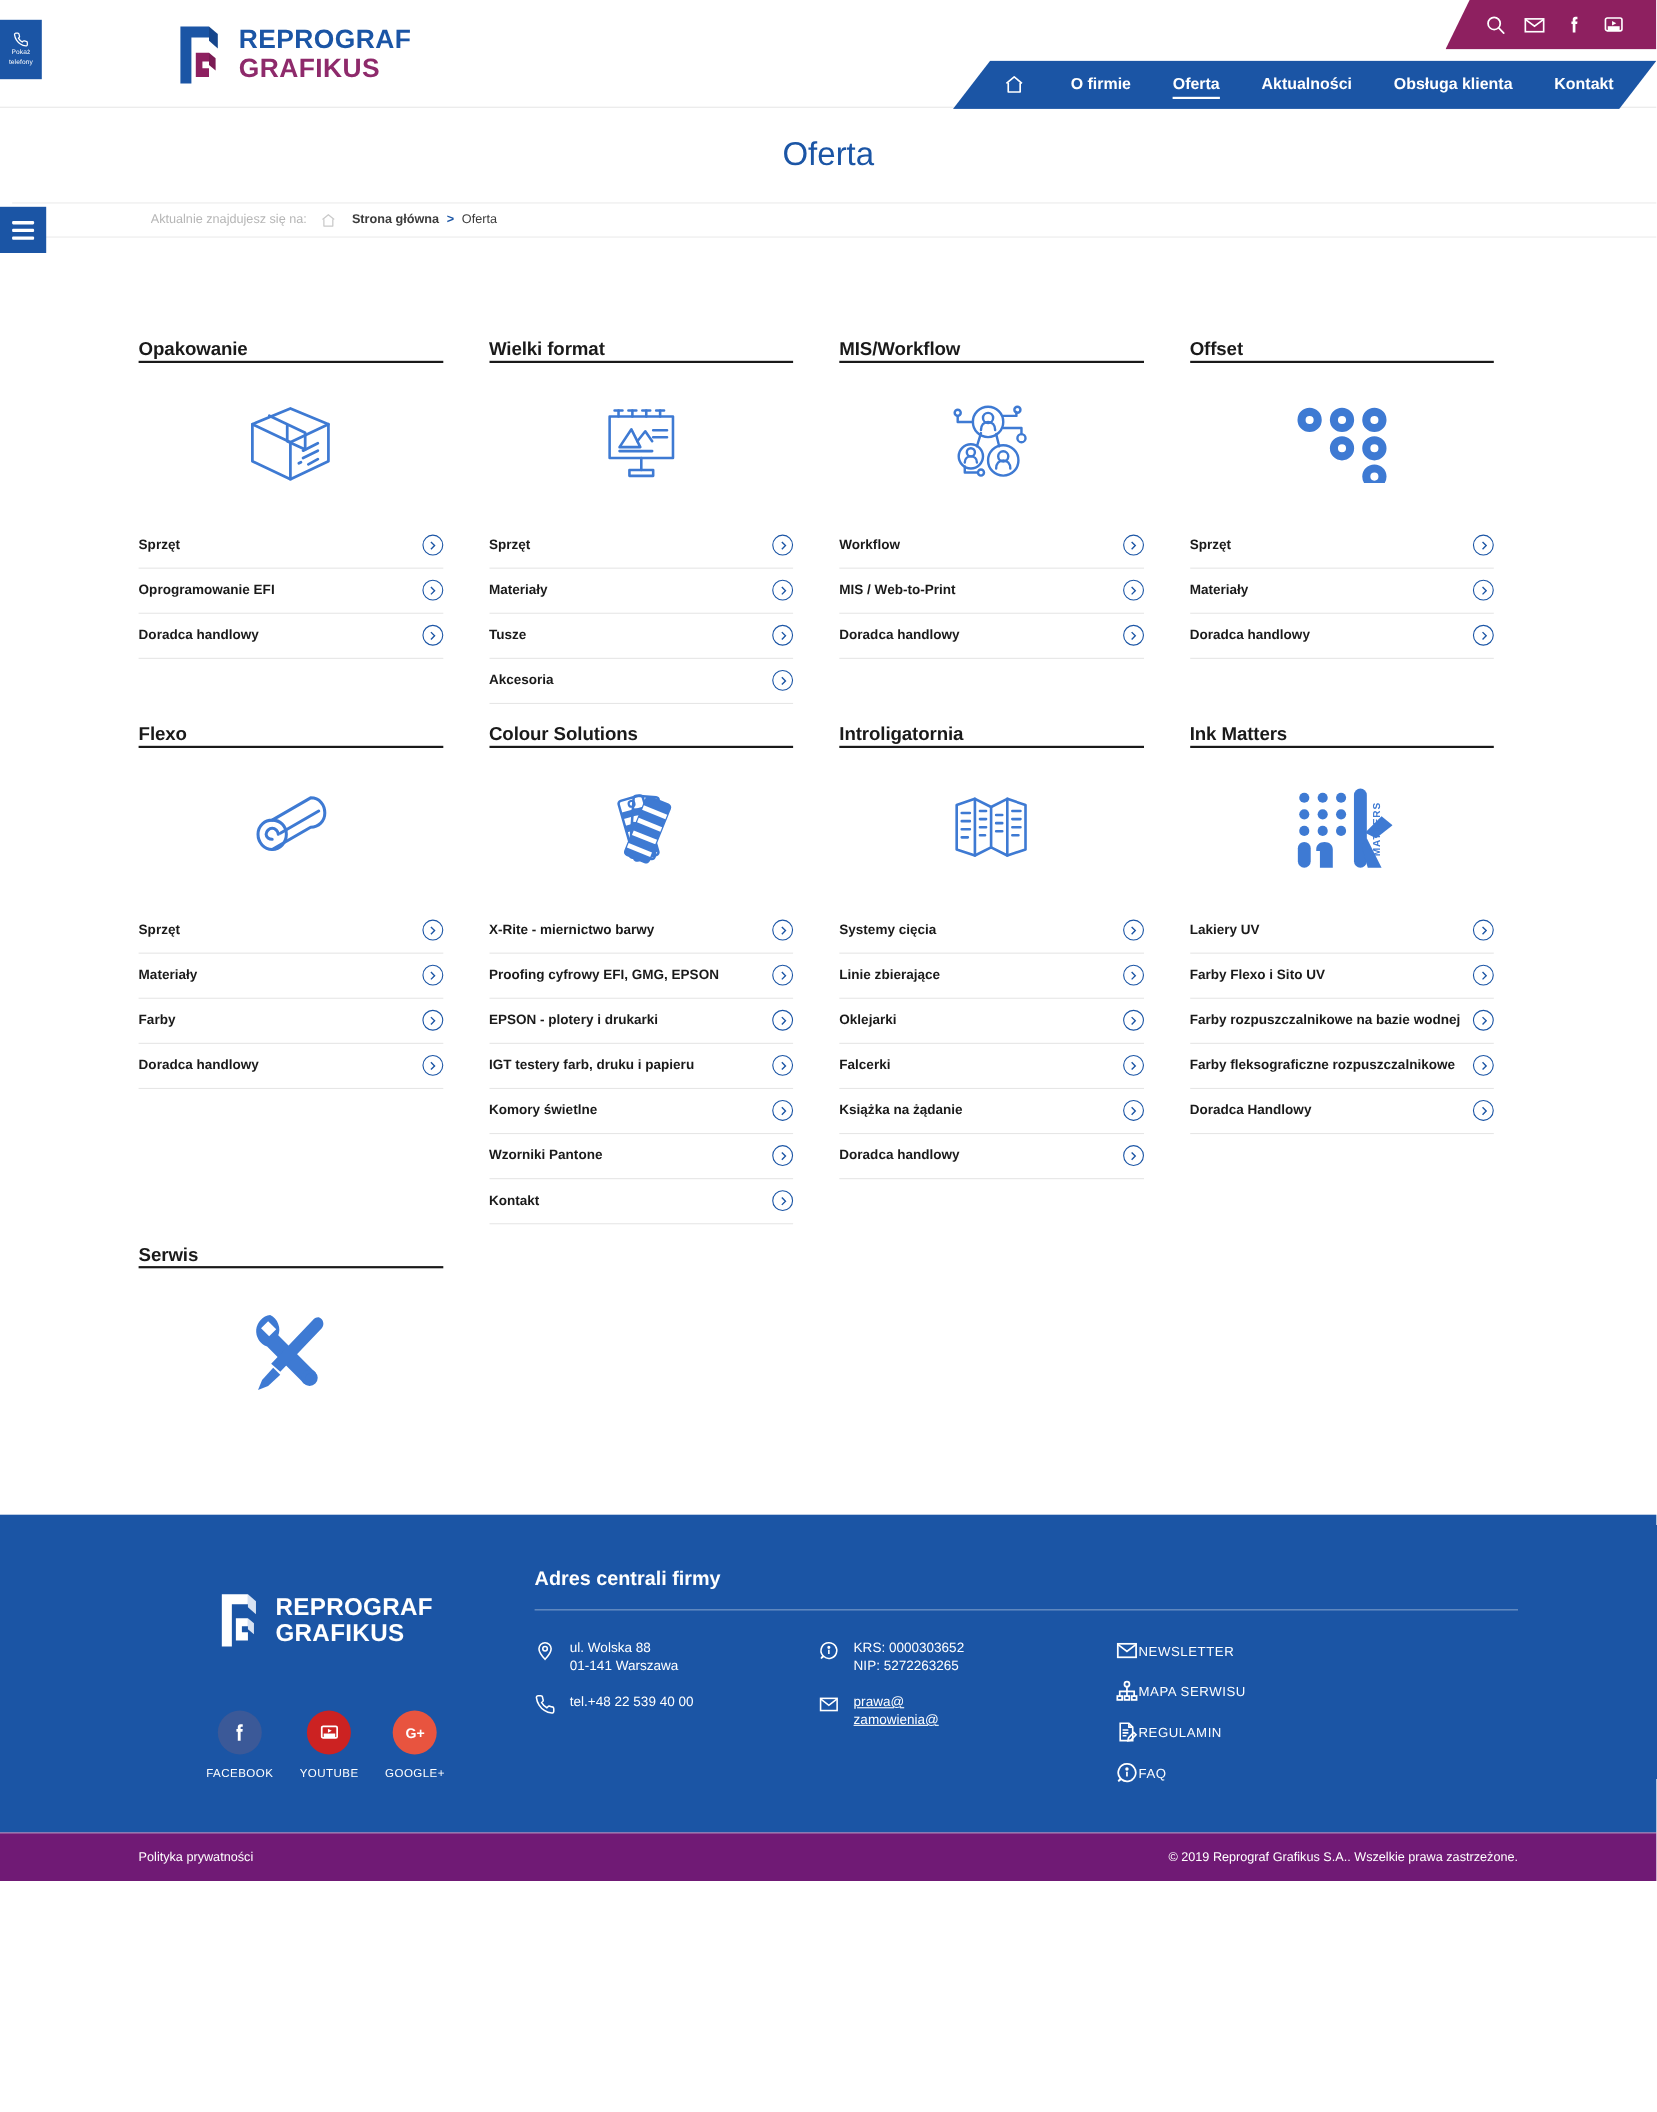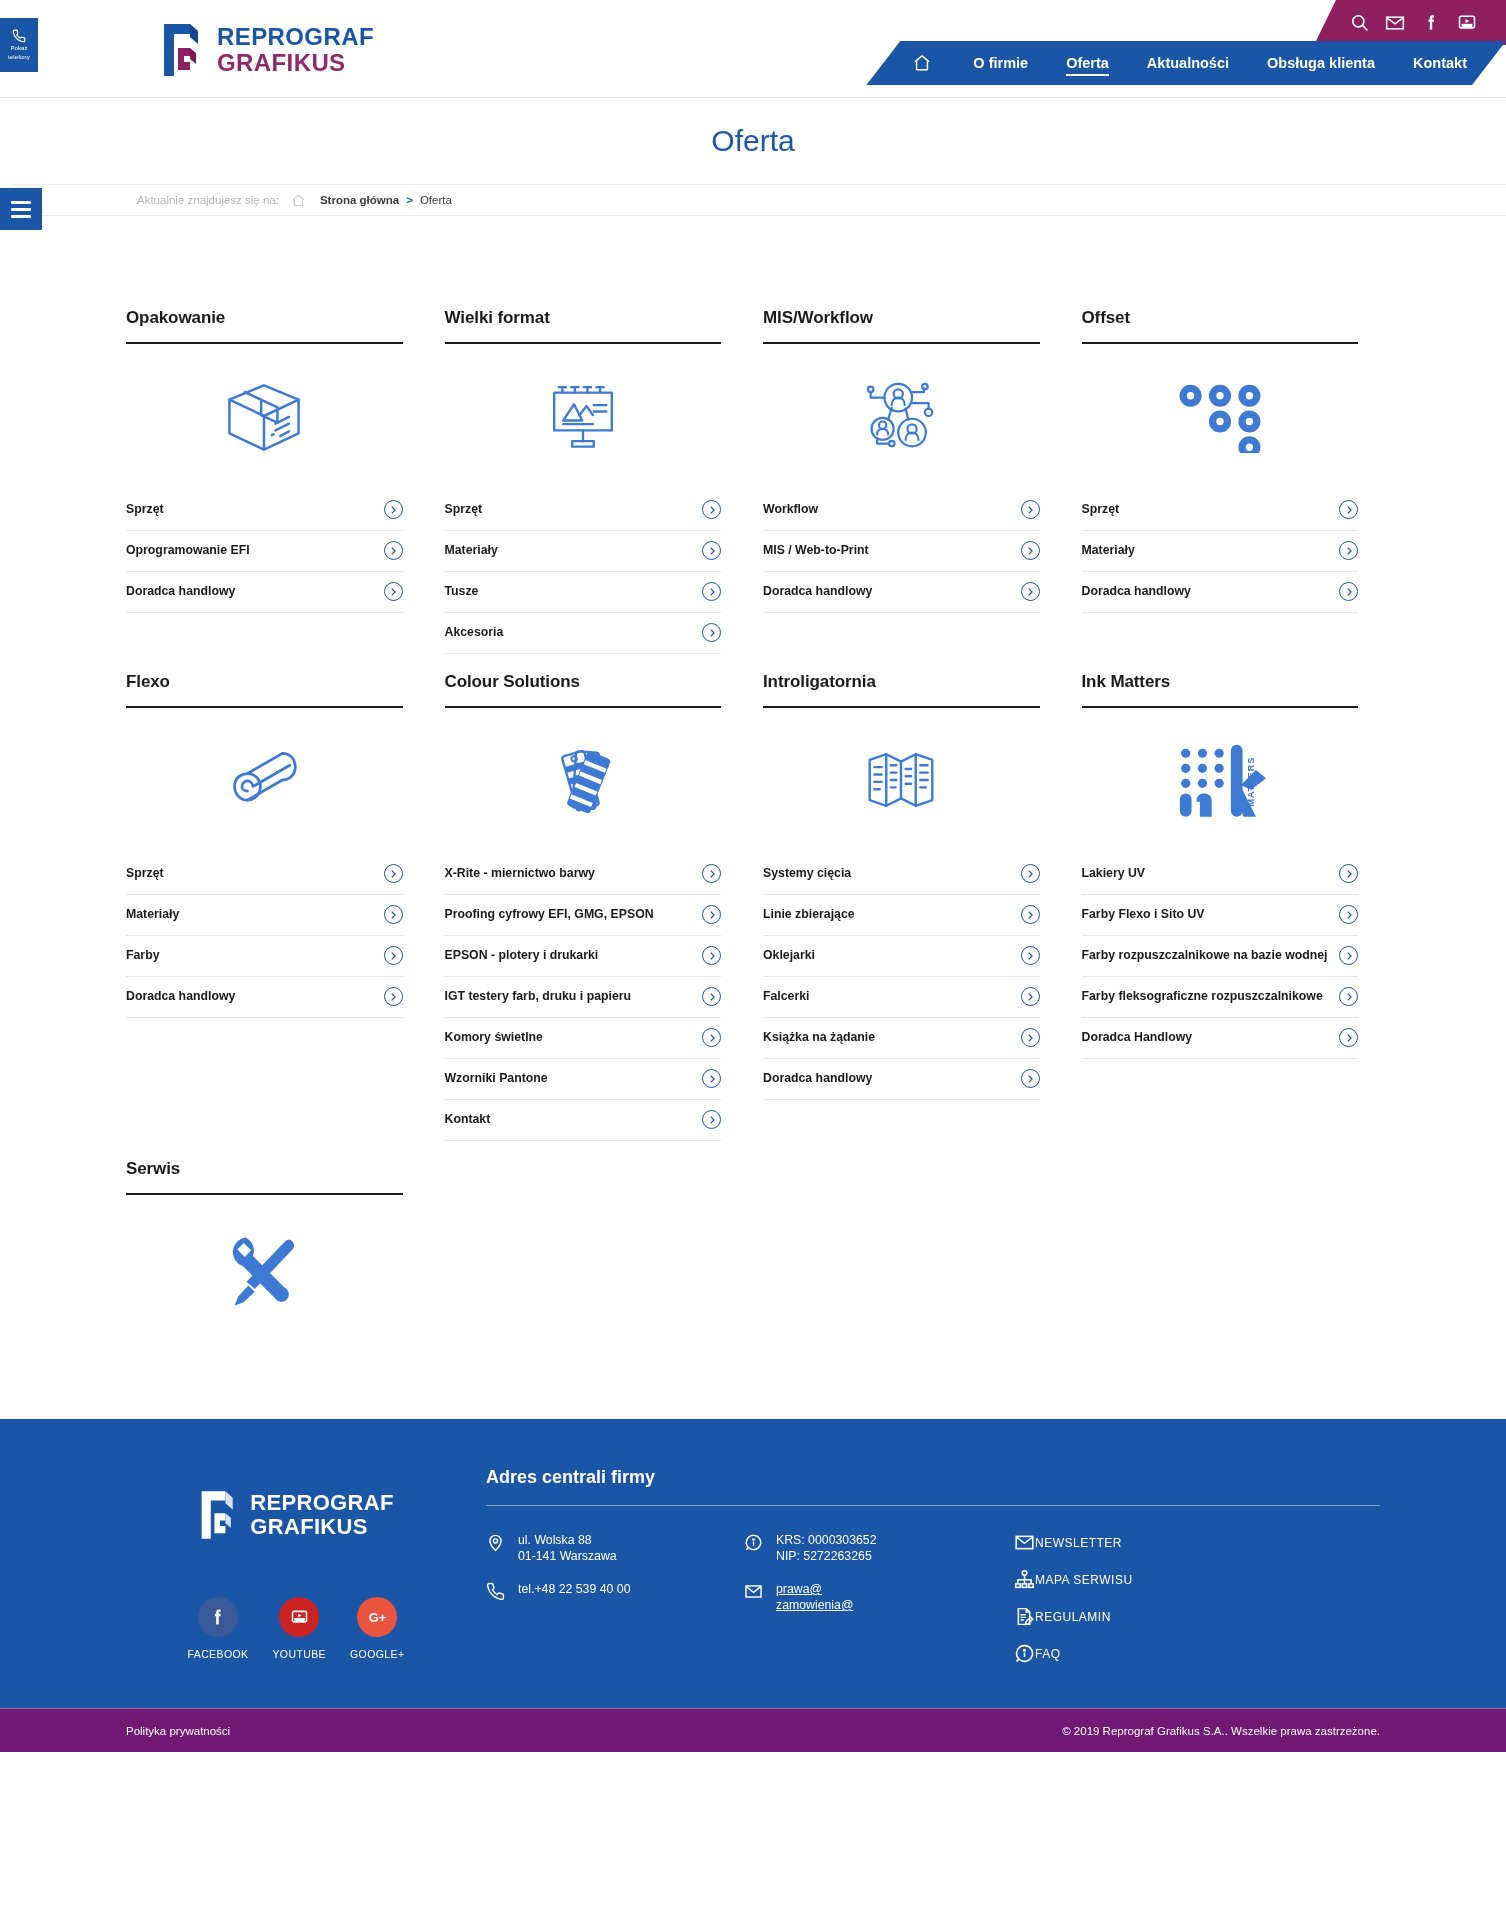--- a/index.html
+++ b/index.html
@@ -82,21 +82,21 @@
     color: #fff;
     display: flex;
     align-items: center;
     justify-content: center;
     cursor: pointer;
   }
   .social-strip .si svg { display: block; }
 
   .mainnav {
     position: absolute;
-    right: 0; top: 41px;
+    right: 0; top: 55px;
     height: 44px;
     background: #1b55a5;
     display: flex;
     align-items: center;
     gap: 0;
     padding-left: 40px;
     padding-right: 20px;
     clip-path: polygon(34px 0, 100% 0, calc(100% - 34px) 100%, 0 100%);
   }
   .mainnav .nav-home {
@@ -208,21 +208,21 @@
     row-gap: 0;
   }
   .cat {
     padding-right: 22px;
     margin-bottom: 18px;
   }
   .cat-head {
     font-size: 17px;
     font-weight: bold;
     color: #1a1a1a;
-    padding-bottom: 14px;
+    padding-bottom: 0;
     border-bottom: 2px solid #1a1a1a;
     letter-spacing: -.1px;
   }
   .cat-icon {
     height: 132px;
     display: flex;
     align-items: center;
     justify-content: center;
     margin-top: 6px;
   }

